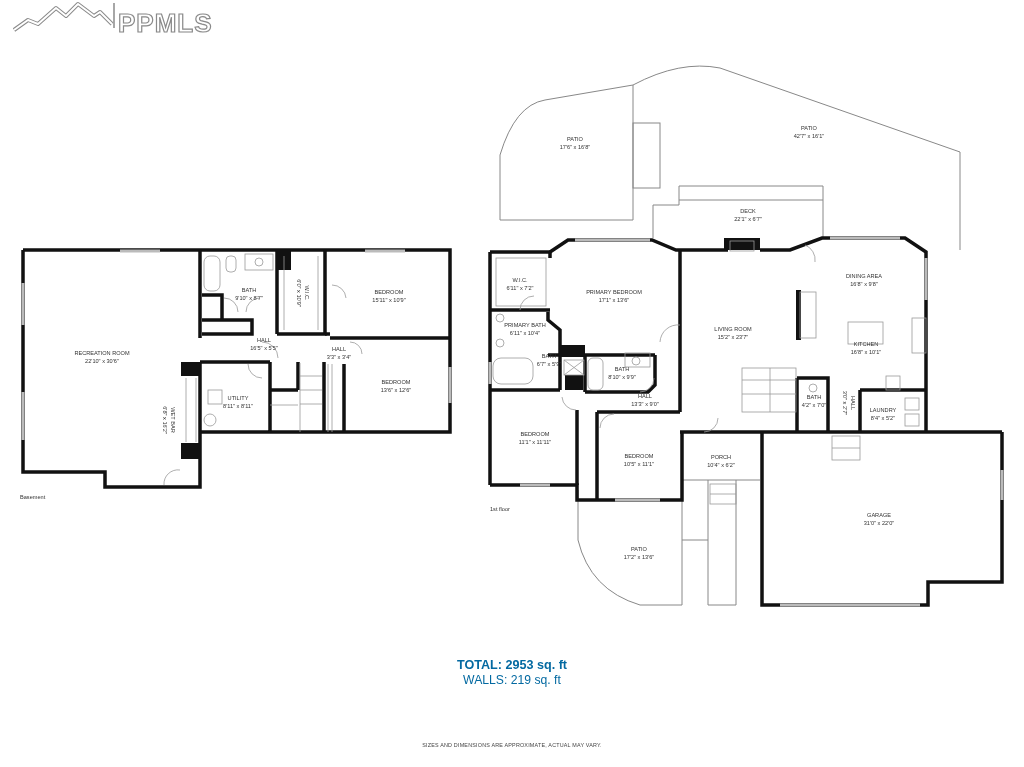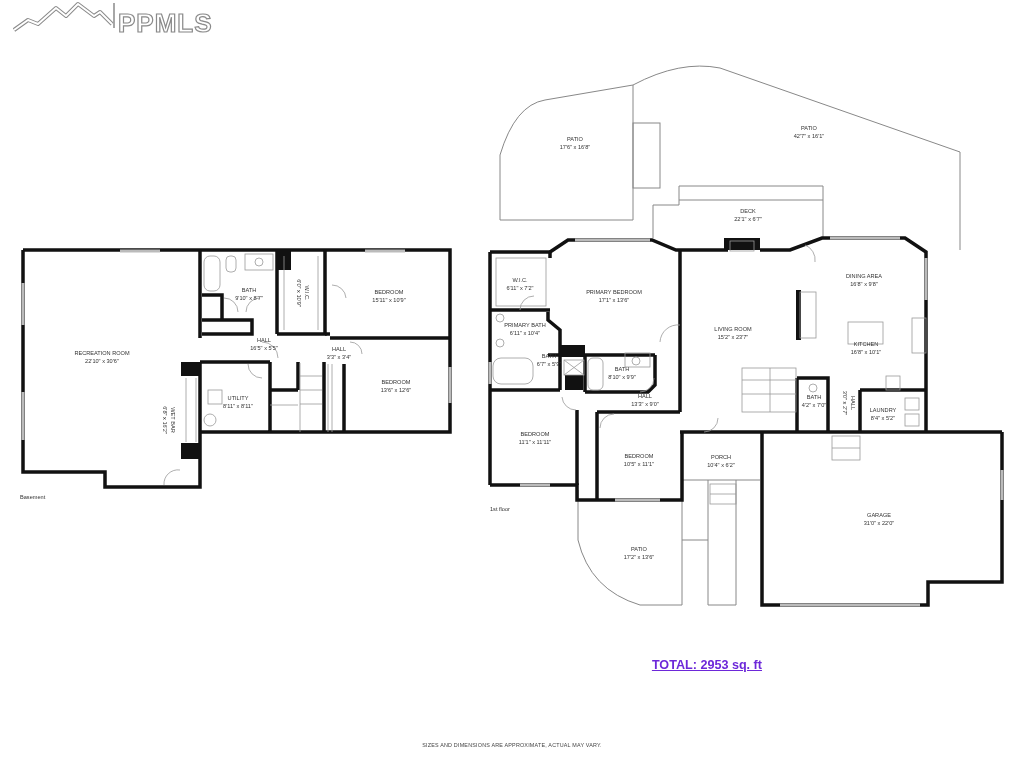--- a/index.html
+++ b/index.html
@@ -6,21 +6,21 @@
   body{width:1024px;height:767px;position:relative;overflow:hidden;font-family:"Liberation Sans",sans-serif;color:#222;}
   .wm{position:absolute;left:0;top:0;width:220px;height:62px;margin-left:12px;}
   .wm svg{position:absolute;left:0;top:0;}
   .wm .brand{position:absolute;left:106px;top:8px;font-size:26px;font-weight:bold;color:#fff;-webkit-text-stroke:1.2px #8a8a8a;letter-spacing:1px;}
   .wm .copy{position:absolute;left:2px;top:34px;font-size:21px;font-weight:bold;color:#fff;-webkit-text-stroke:1.2px #8a8a8a;letter-spacing:0.5px;}
   svg.plan{position:absolute;left:0;top:0;}
   .lbl{position:absolute;text-align:center;font-size:5.6px;line-height:7.5px;color:#333;white-space:nowrap;transform:translate(-50%,-50%);}
   .lbl .n,.lbl .d{display:block;}
   .rot{transform:translate(-50%,-50%) rotate(90deg);}
   .floor{position:absolute;font-size:5.6px;color:#333;}
-  .summary{position:absolute;left:262px;top:658px;width:500px;text-align:right;font-size:12.2px;line-height:15px;color:#6d28d9;text-decoration:underline;}
+  .summary{position:absolute;left:262px;top:658px;width:500px;text-align:center;font-size:12.2px;line-height:15px;color:#0369a1;}
   .summary .total{font-weight:bold;font-size:12.6px;}
   .summary .row{display:block;}
   .disclaimer{position:absolute;left:262px;top:742px;width:500px;text-align:center;font-size:5.4px;color:#444;letter-spacing:0.2px;}
 </style>
 </head>
 <body>
 
 <div class="wm">
   <svg width="110" height="40">
     <polyline points="2,30 16,20 26,24 44,8 54,16 66,4 82,16 88,12 100,24" fill="none" stroke="#8a8a8a" stroke-width="4" stroke-linejoin="round"></polyline>
@@ -294,14 +294,15 @@
     <span class="n">PATIO</span>
     <span class="d">17'2" x 13'6"</span>
   </div>
 <div class="lbl" style="left:879px;top:519px;">
     <span class="n">GARAGE</span>
     <span class="d">31'0" x 22'0"</span>
   </div>
 
 <div class="summary">
   <span class="row total">TOTAL: 2953 sq. ft</span>
+  <span class="row">WALLS: 219 sq. ft</span>
 </div>
 <div class="disclaimer">SIZES AND DIMENSIONS ARE APPROXIMATE, ACTUAL MAY VARY.</div>
 
 </body></html>

